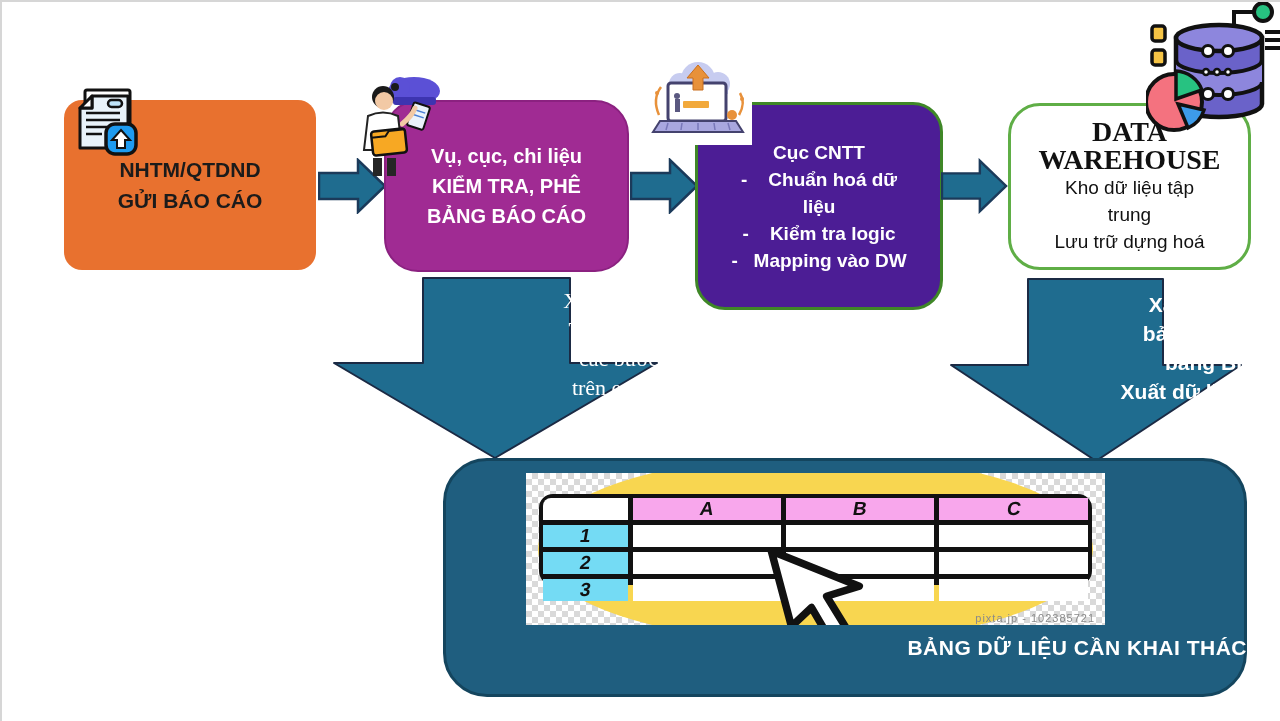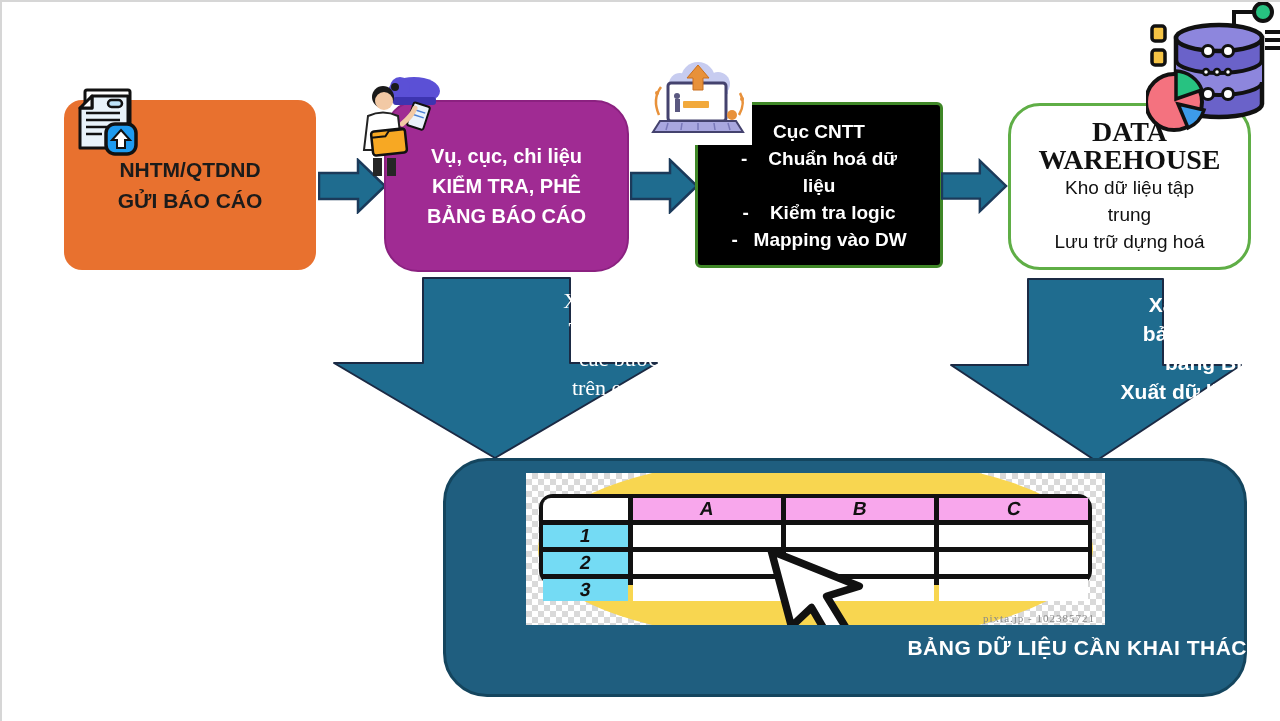--- a/index.html
+++ b/index.html
@@ -8,22 +8,22 @@
   .abs{position:absolute;}
   .edge{background:#d6d6d6;}
 
   
   .pbox{box-sizing:border-box;display:flex;flex-direction:column;align-items:center;
         justify-content:center;text-align:center;}
   .box1{left:64px;top:100px;width:252px;height:170px;background:#E8712F;border-radius:18px;
         color:#1b1b1b;font-weight:700;font-size:21px;line-height:31px;}
   .box2{left:384px;top:100px;width:245px;height:172px;background:#A02B93;border:2px solid #8B2180;
         border-radius:34px;color:#ffffff;font-weight:600;font-size:20px;line-height:30px;}
-  .box3{left:695px;top:102px;width:248px;height:166px;background:#000000;border:3px solid #3F8727;
-        border-radius:6px;color:#ffffff;font-weight:600;font-size:19px;line-height:27px;}
+  .box3{left:695px;top:102px;width:248px;height:208px;background:#4c1d95;border:3px solid #3F8727;
+        border-radius:30px;color:#ffffff;font-weight:600;font-size:19px;line-height:27px;}
   .box4{left:1008px;top:103px;width:243px;height:167px;background:#ffffff;border:3px solid #5FAE46;
         border-radius:32px;color:#111111;font-size:19px;line-height:27px;}
   .box4 .t{font-weight:800;font-size:28px;line-height:28px;font-family:Liberation Serif, serif;}
   .pre{white-space:pre-wrap;}
 
   
   .conn{width:69px;height:56px;}
 
   
   .darrow-text{color:#ffffff;text-align:right;}
@@ -44,21 +44,21 @@
               border-radius:14px;display:grid;grid-template-columns:16fr 28fr 28fr 28fr;
               grid-template-rows:30fr 23fr 23fr 24fr;gap:5px;box-sizing:border-box;}
   .cell{background:#ffffff;display:flex;align-items:center;justify-content:center;
         font-weight:800;font-size:19px;color:#111;}
   .cell span{transform:skewX(-10deg);}
   .colhdr{background:#F8A7EC;}
   .rowhdr{background:#74DBF4;}
   .corner{border-top-left-radius:8px;}
   .wm-center{left:0;top:38%;width:100%;text-align:center;font-size:34px;font-weight:800;
              letter-spacing:14px;color:rgba(150,150,150,0.28);}
-  .wm-br{right:10px;bottom:1px;font-family:Liberation Serif, serif;font-size:11px;
+  .wm-br{right:10px;bottom:1px;font-family:Liberation Sans, sans-serif;font-size:11px;
          letter-spacing:1px;color:#8a8a8a;}
 </style>
 </head>
 <body>
 
 <div id="canvas">
 
   <div class="abs edge" style="left:0;top:0;width:2px;height:721px;"></div>
   <div class="abs edge" style="left:0;top:0;width:1280px;height:2px;"></div>
 

